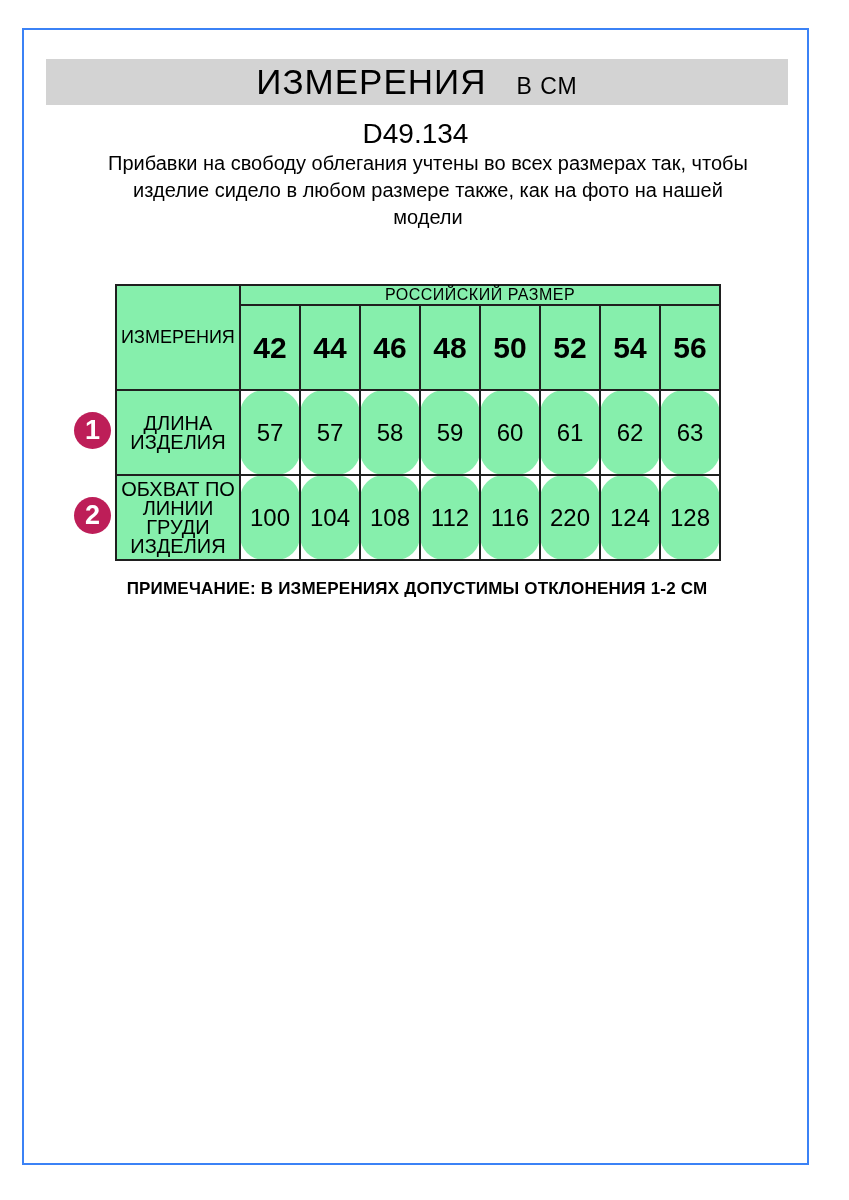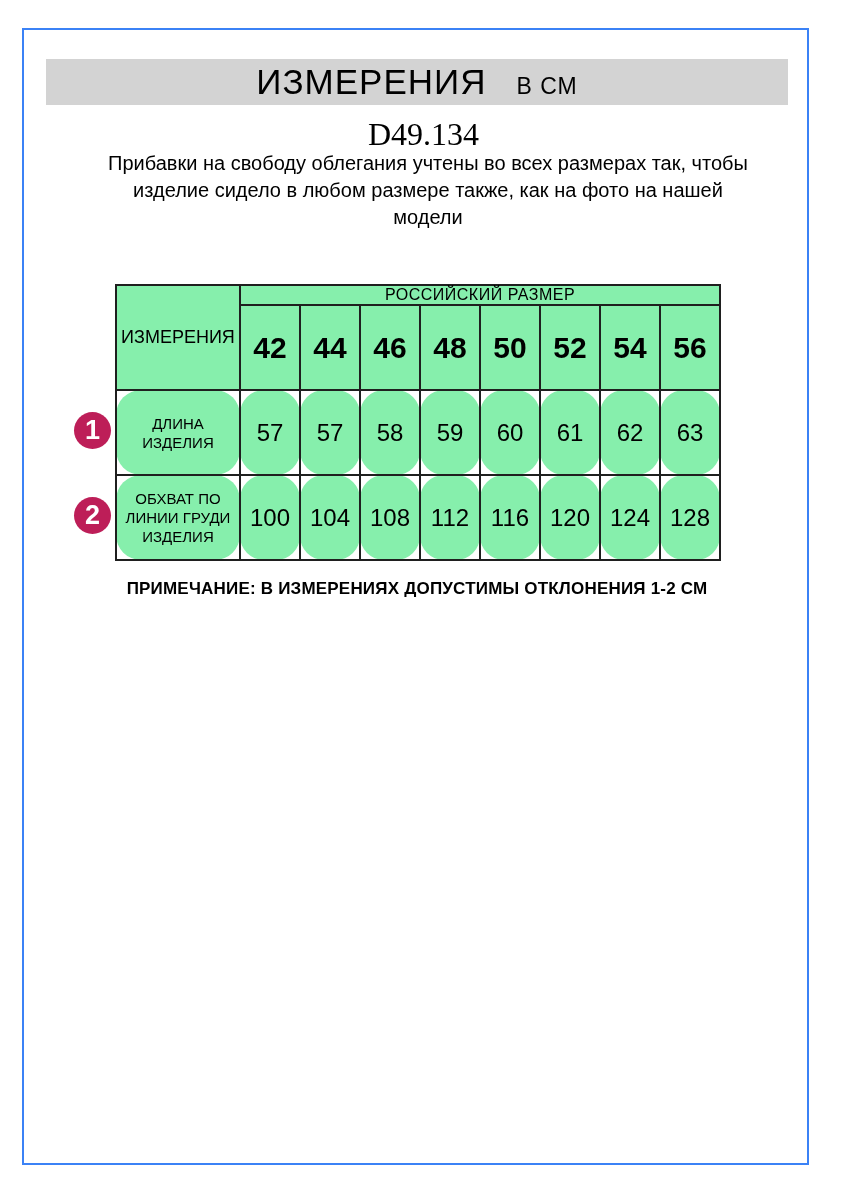--- a/index.html
+++ b/index.html
@@ -40,27 +40,26 @@
     margin-left: 38px;
   }
   .banner .t3 {
     font-size: 23px;
     font-weight: 400;
     letter-spacing: 1px;
     margin-left: 30px;
   }
   .code {
     position: absolute;
-    left: 8px; top: 90px;
+    left: 0; top: 90px;
     width: 100%;
     text-align: center;
-    font-size: 32px;
+    font-size: 28px;
     line-height: 28px;
     font-weight: 400;
-    font-family: Liberation Serif, serif;
   }
   .intro {
     position: absolute;
     left: 0; top: 120px;
     width: 100%;
     text-align: center;
     font-size: 20px;
     line-height: 27px;
     font-weight: 400;
     padding-left: 25px;
@@ -99,25 +98,24 @@
     font-size: 30px;
     font-weight: 700;
   }
   .value-cell {
     height: 85px;
     font-size: 24px;
     font-weight: 400;
     border-radius: 24px;
   }
   .rowlabel-cell {
-    font-size: 15px;
+    font-size: 20px;
     line-height: 19px;
     font-weight: 400;
     padding: 0 4px;
-    border-radius: 25px;
   }
   .marker {
     position: absolute;
     left: -41px;
     width: 37px; height: 37px;
     border-radius: 50%;
     background: #bd1e58;
     color: #fff;
     font-size: 27px;
     font-weight: 700;
@@ -199,21 +197,21 @@
           <td class="value-cell">62</td>
           <td class="value-cell">63</td>
         </tr>
         <tr>
           <td class="rowlabel-cell">ОБХВАТ ПО ЛИНИИ ГРУДИ ИЗДЕЛИЯ</td>
           <td class="value-cell">100</td>
           <td class="value-cell">104</td>
           <td class="value-cell">108</td>
           <td class="value-cell">112</td>
           <td class="value-cell">116</td>
-          <td class="value-cell">120</td>
+          <td class="value-cell">220</td>
           <td class="value-cell">124</td>
           <td class="value-cell">128</td>
         </tr>
       </tbody>
     </table>
   </div>
 
   <div class="note">ПРИМЕЧАНИЕ: В ИЗМЕРЕНИЯХ ДОПУСТИМЫ ОТКЛОНЕНИЯ 1-2 СМ</div>
 
 </div>

